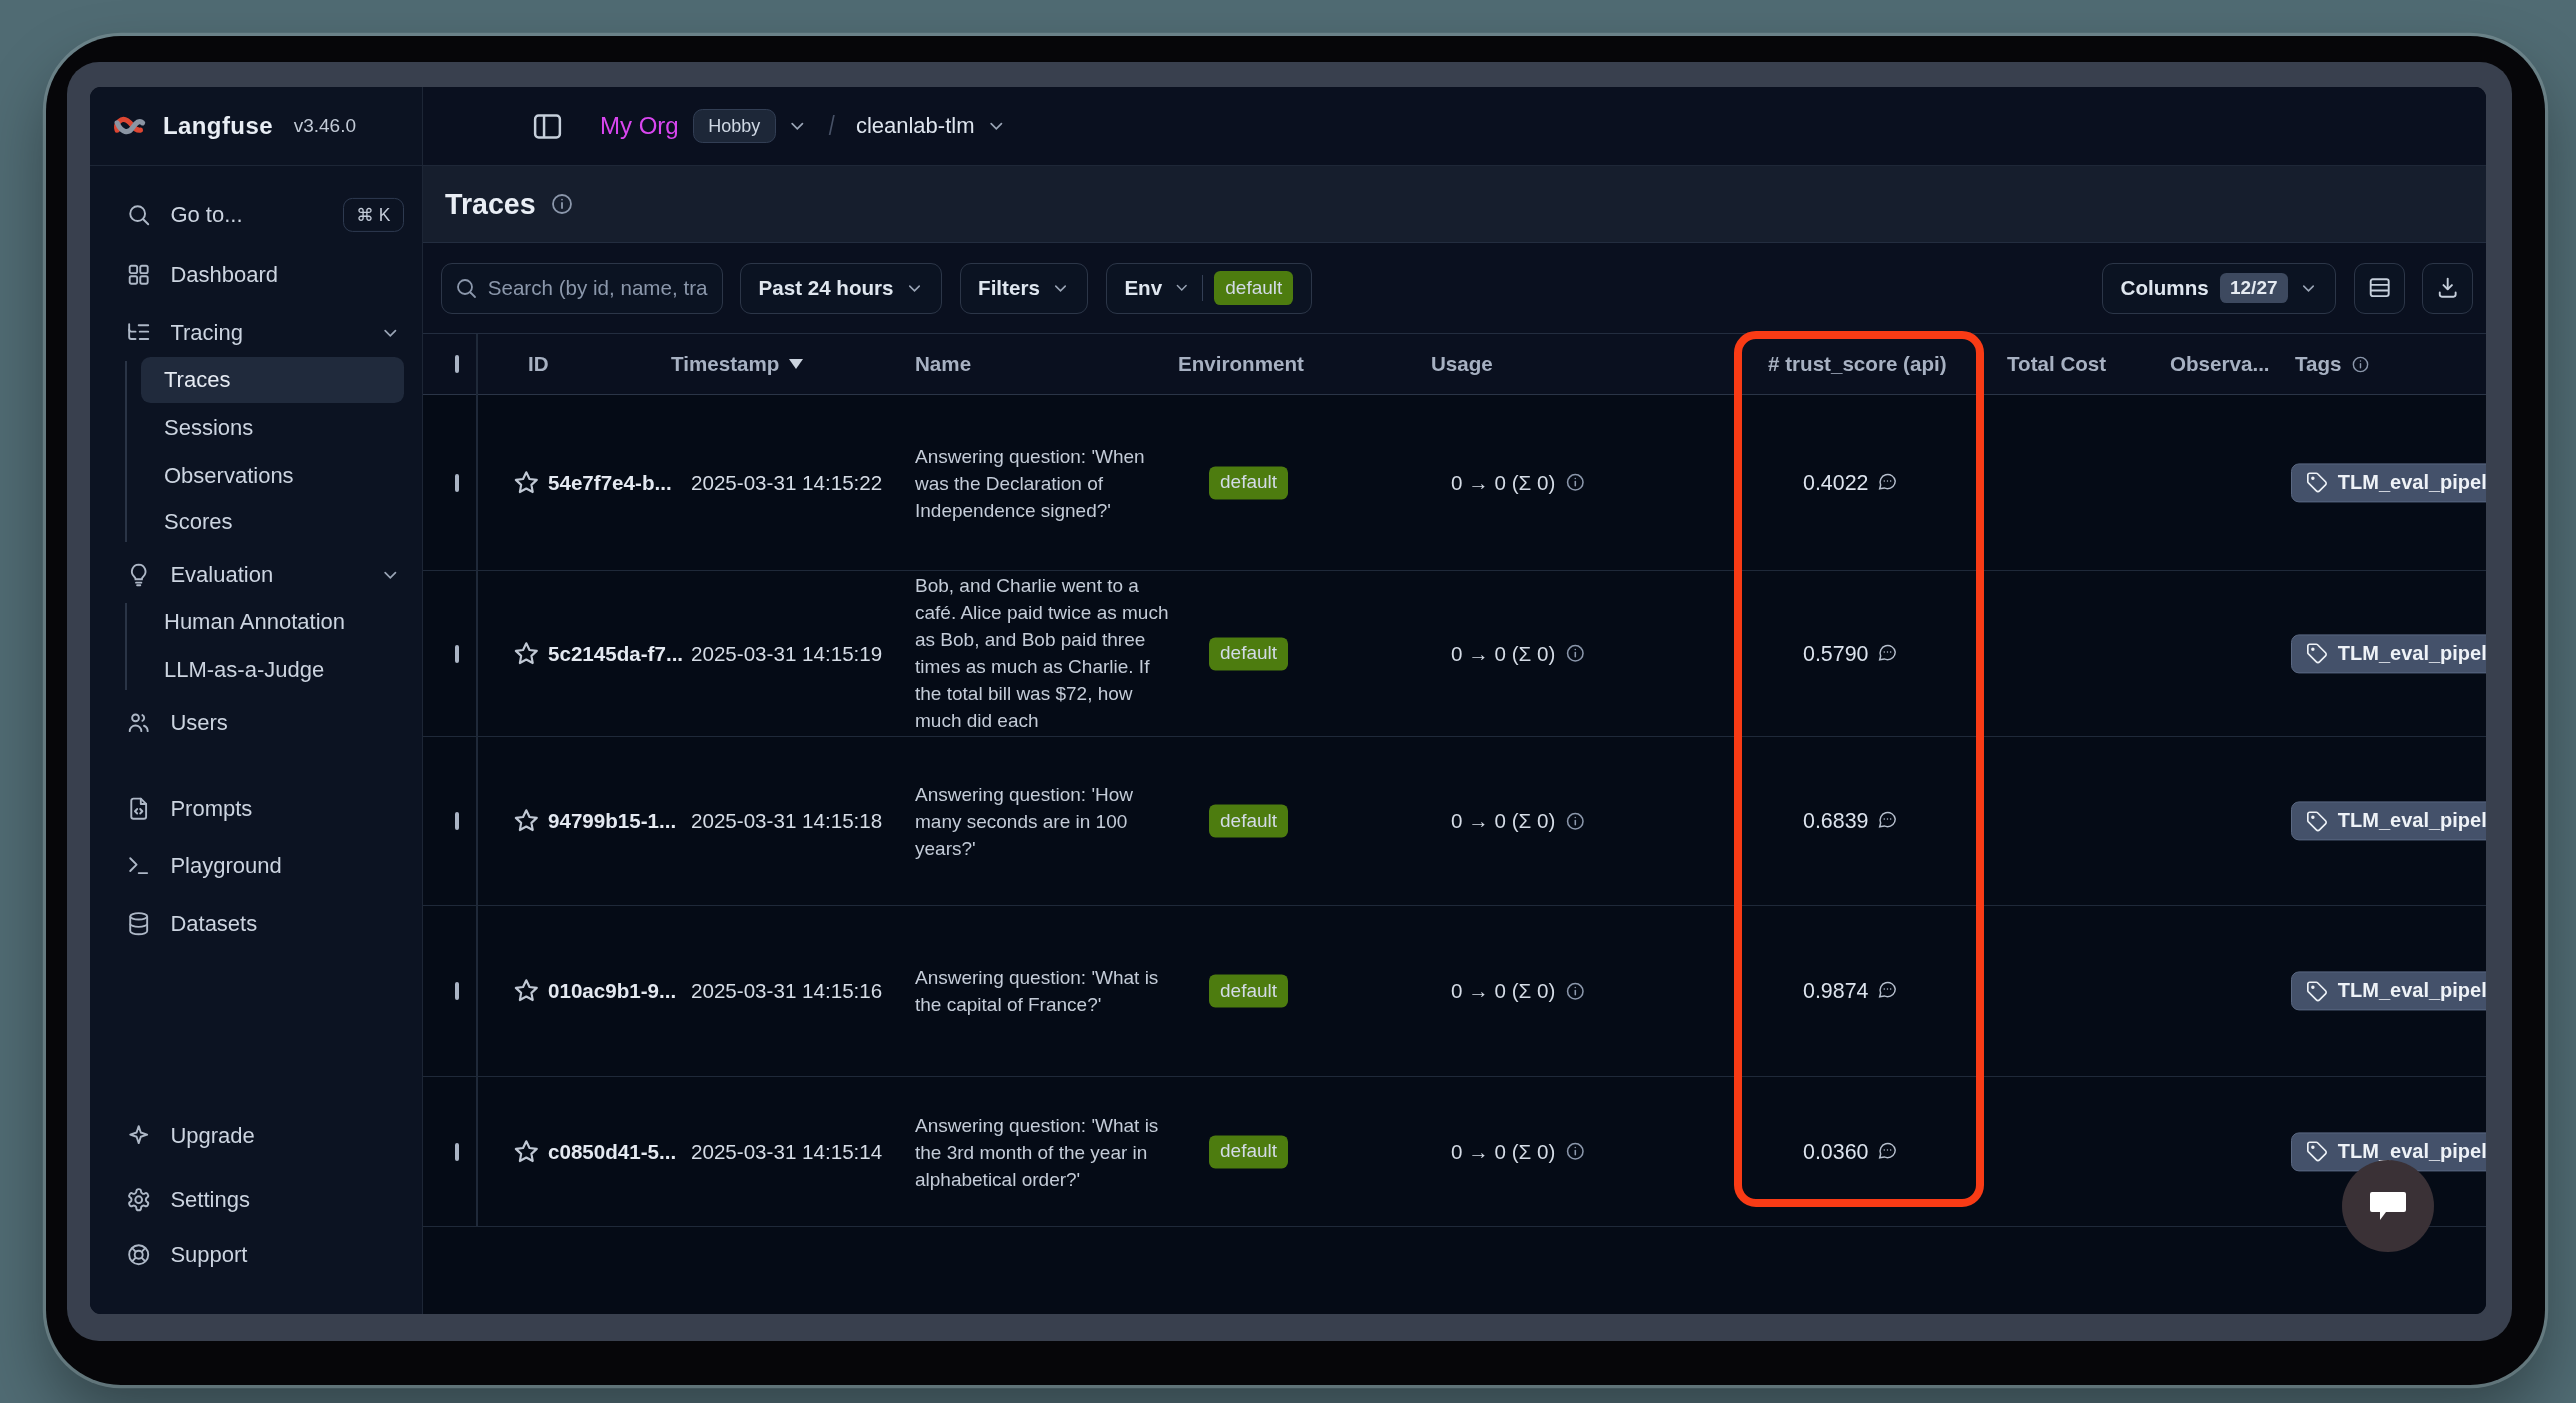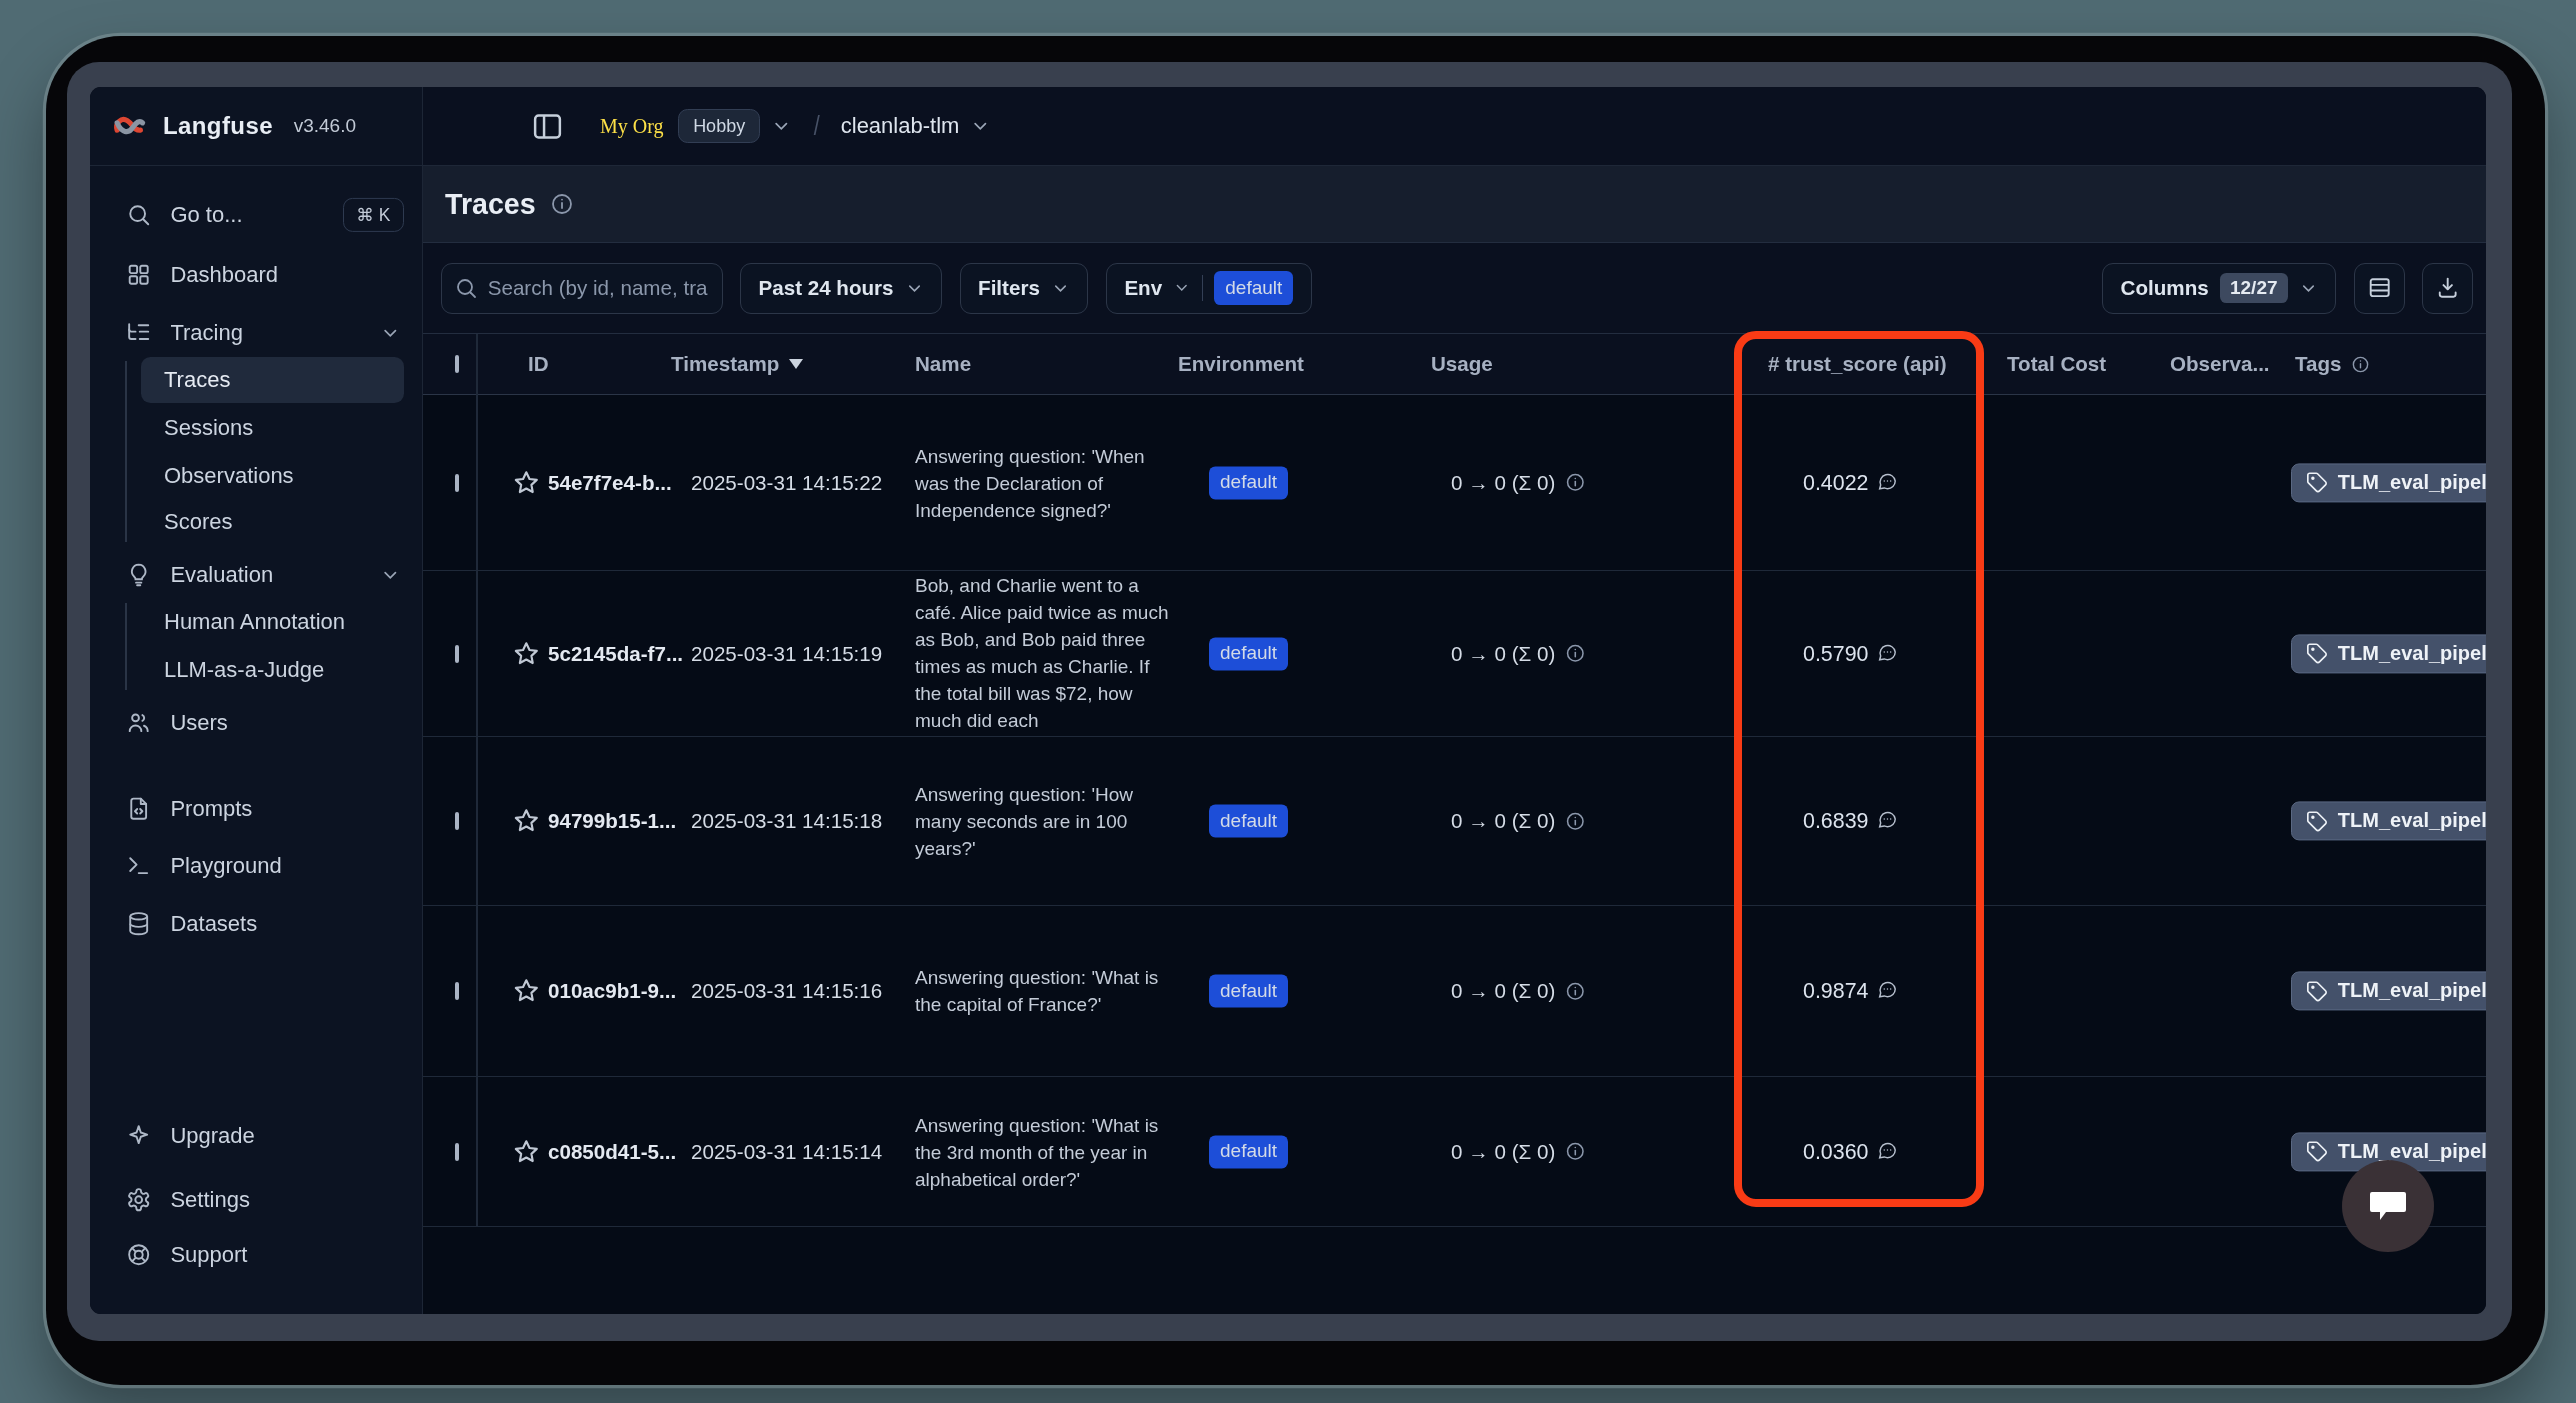--- a/index.html
+++ b/index.html
@@ -17,37 +17,37 @@
   .side-item { position:absolute; left:0; width:333px; height:44px; display:flex; align-items:center; padding-left:36px; gap:19px; color:#ccd4e0; font-size:22px; cursor:pointer; }
   .side-item .ic { color:#aeb8c7; flex:0 0 auto; }
   .sub-item { position:absolute; left:74px; height:44px; display:flex; align-items:center; color:#ccd4e0; font-size:22px; cursor:pointer; }
   .active-pill { position:absolute; left:51px; width:263px; height:46px; background:#202a3c; border-radius:9.5px; display:flex; align-items:center; padding-left:23px; color:#e6ebf3; font-size:22px; font-weight:400; }
   .guide { position:absolute; left:35px; width:1.6px; background:#2a3446; }
   .chev-r { position:absolute; right:22px; }
   .kbd-pill { position:absolute; right:19px; top:50%; transform:translateY(-50%); border:1.6px solid #2e3a50; border-radius:9.5px; padding:5.6px 12.7px; font-size:17.5px; color:#c3cbd8; }
 
   
   .topbar { position:absolute; left:333px; top:0; width:2063px; height:79px; background:#0a101f; border-bottom:1.6px solid #1e2737; display:flex; align-items:center; padding-left:108px; }
-  .org { font-size:20px; color:#fde047; font-weight:400;font-family:Liberation Serif, serif; }
+  .org { font-size:24px; color:#d946ef; font-weight:400; }
   .pill-badge { background:#1d2738; border:1.6px solid #323e54; border-radius:9.5px; padding:5.6px 14.3px; font-size:18px; color:#cfd8e4; }
   .slash { font-size:27px; color:#475166; font-weight:300; transform:scaleX(.8); }
   .proj { font-size:22px; color:#dee5ee; }
 
   
   .band { position:absolute; left:333px; top:79px; width:2063px; height:77px; background:#161e2d; border-bottom:1.6px solid #232d3f; display:flex; align-items:center; padding-left:22px; gap:14.3px; }
   .band h1 { font-size:28.6px; font-weight:700; color:#e9eef5; }
 
   
   .toolbar { position:absolute; left:333px; top:156px; width:2063px; height:90px; background:#0a101f; display:flex; align-items:center; padding:0 12.7px 0 17.5px; gap:17.5px; }
   .tb-btn { height:51px; border:1.6px solid #2c3648; border-radius:11px; background:#0b1322; display:flex; align-items:center; gap:11px; padding:0 17.5px; color:#dfe6ef; font-size:20.6px; font-weight:700; cursor:pointer; }
   .search-box { width:282px; height:51px; border:1.6px solid #2c3648; border-radius:11px; background:#0b1322; display:flex; align-items:center; gap:9.5px; padding:0 12.7px; overflow:hidden; }
   .search-box input { background:transparent; border:0; outline:0; color:#8b97ab; font-size:20.6px; font-family:"Liberation Sans",sans-serif; width:230px; }
   .search-box input::placeholder { color:#8b97ab; }
   .v-div { width:1.6px; height:25.4px; background:#333f55; }
-  .mini-badge { background:#1d4ed8; border-radius:6.3px; padding:5.6px 11px; font-size:19px; font-weight:400; color:#d3dbe7; }
+  .mini-badge { background:#4d7c0f; border-radius:6.3px; padding:5.6px 11px; font-size:19px; font-weight:400; color:#d3dbe7; }
   .count-badge { background:#3d495f; border-radius:6.3px; padding:4px 10.3px; font-size:19px; font-weight:700; color:#e6ebf2; }
   .icon-btn { width:51px; height:51px; border:1.6px solid #2c3648; border-radius:11px; background:#0b1322; display:flex; align-items:center; justify-content:center; color:#c6cfdb; cursor:pointer; flex:0 0 auto; }
   .spacer { flex:1; }
 
   
   .table { position:absolute; left:333px; top:246px; width:2063px; height:981px; background:#050b16; border-top:1.6px solid #232d3f; overflow:hidden; }
   .thead { position:absolute; left:0; top:0; width:2063px; height:61px; background:#0a101f; border-bottom:1.6px solid #2b3547; }
   .th { position:absolute; top:50%; transform:translateY(-50%); font-size:20.6px; font-weight:700; color:#a7b1c2; white-space:nowrap; display:flex; align-items:center; gap:9.5px; }
   .col-sep { position:absolute; left:53px; top:0; width:1.6px; height:893px; background:#1f2939; }
   .row { position:absolute; left:0; width:2063px; border-bottom:1.6px solid #1f2939; }

